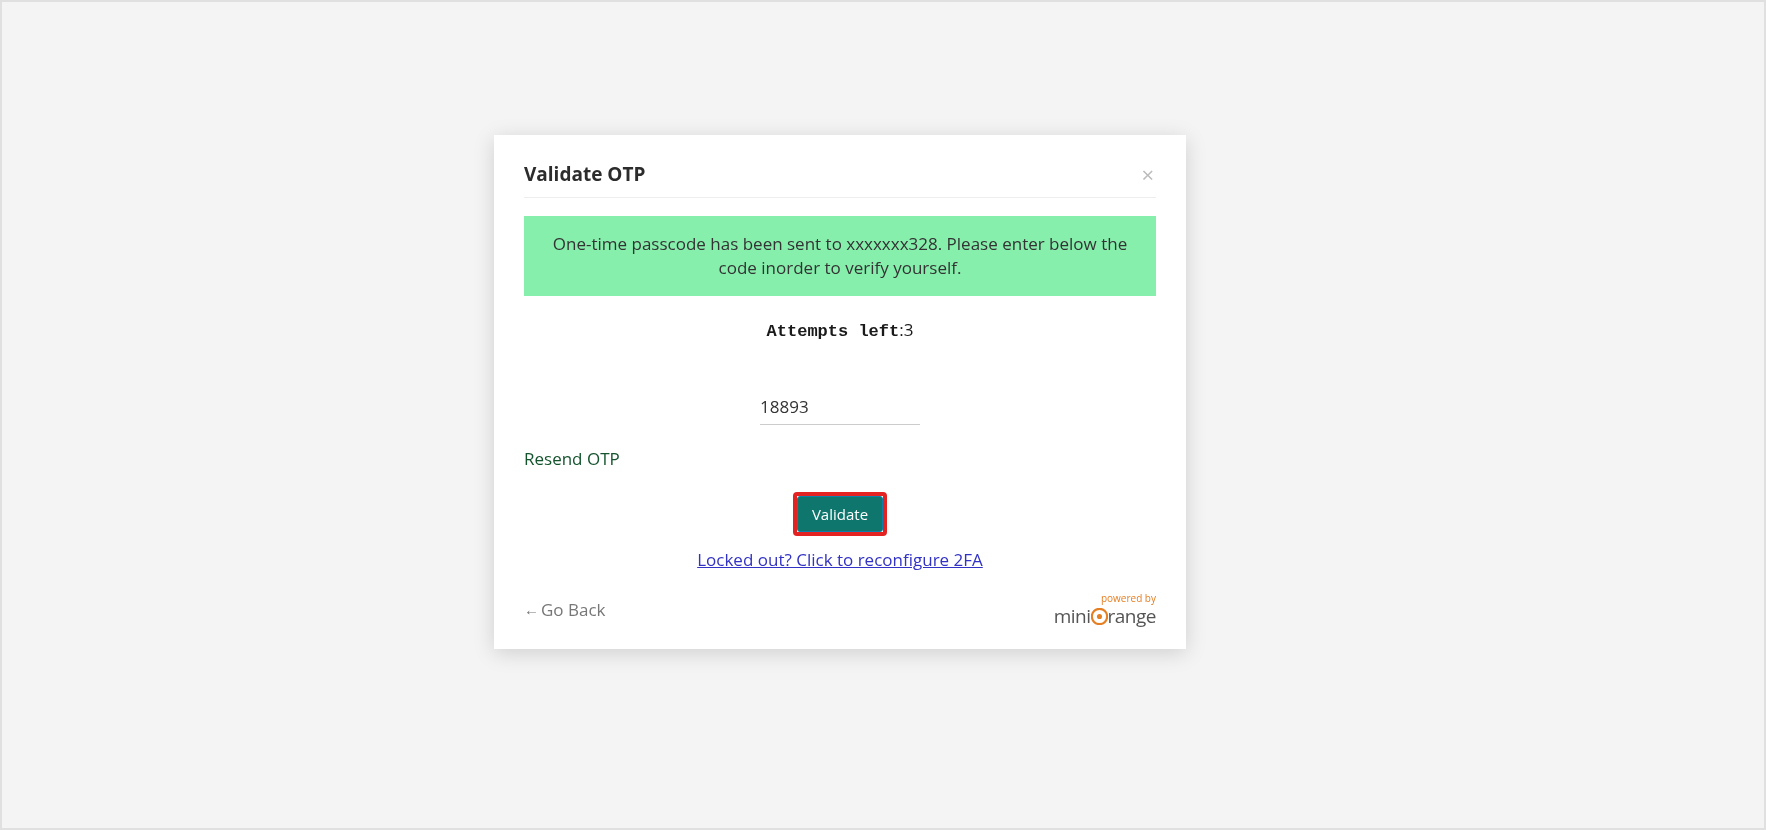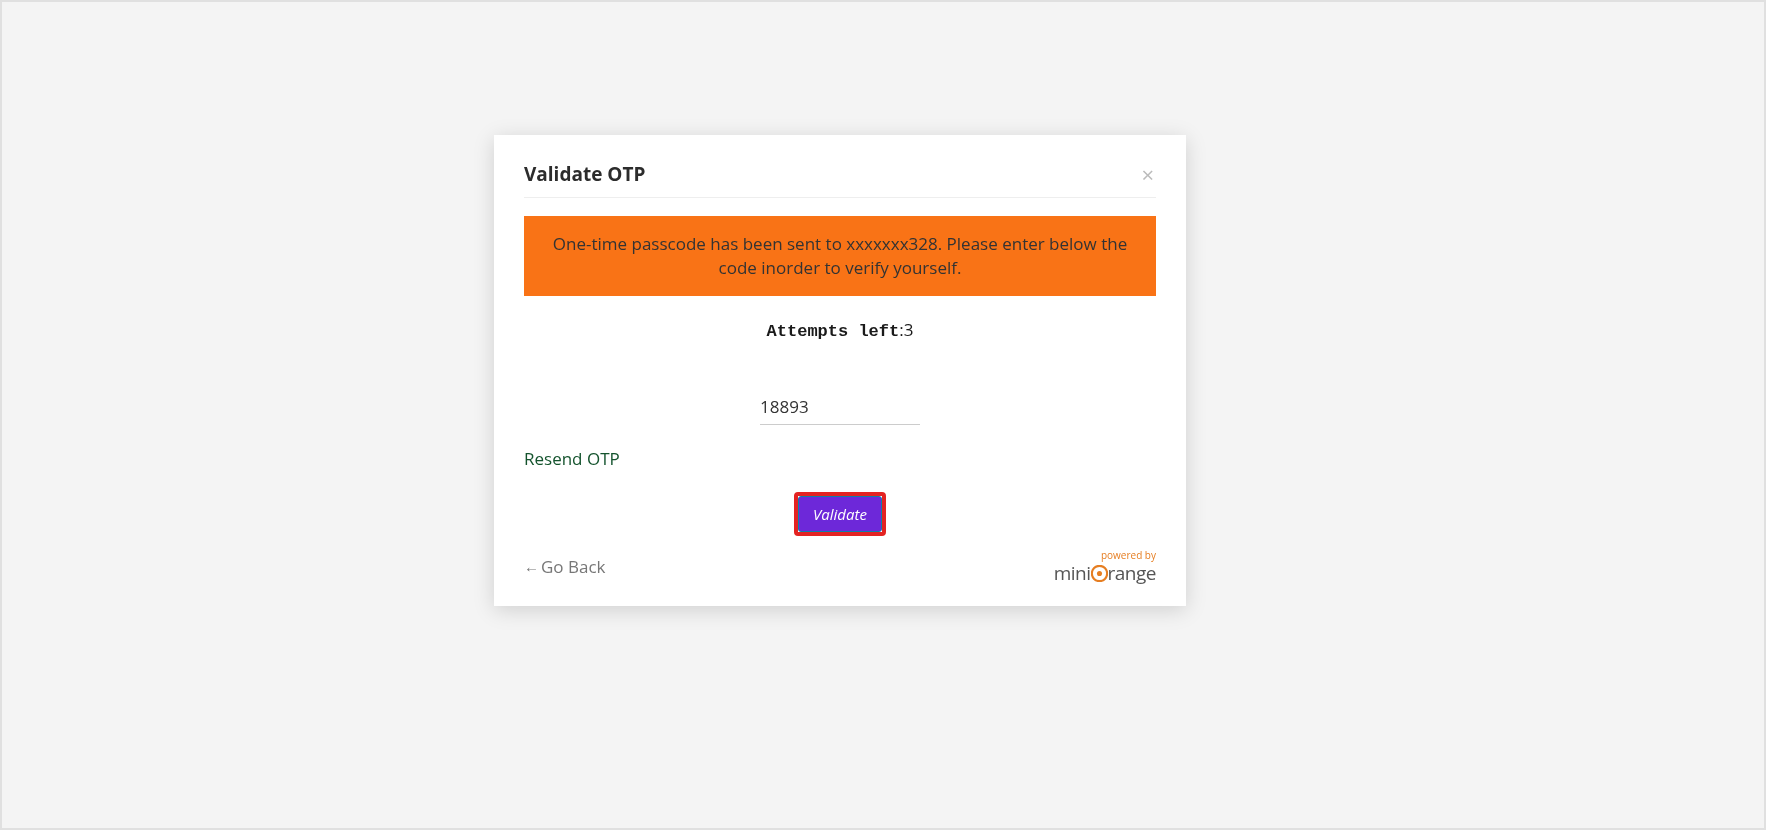--- a/index.html
+++ b/index.html
@@ -38,21 +38,21 @@
     color: #2c2c2c;
   }
   .close-btn {
     color: #bbbbbb;
     font-size: 22px;
     cursor: pointer;
     line-height: 1;
     padding: 0 2px;
   }
   .message-box {
-    background: #f97316;
+    background: #86efac;
     padding: 16px 20px;
     text-align: center;
     color: #333333;
     font-size: 17px;
     line-height: 1.4;
     margin-bottom: 22px;
   }
   .attempts {
     text-align: center;
     font-size: 17px;
@@ -87,29 +87,28 @@
   .validate-wrap {
     text-align: center;
     margin-bottom: 12px;
   }
   .validate-highlight {
     display: inline-block;
     border: 4px solid #e32322;
     border-radius: 4px;
   }
   .validate-btn {
-    background: #6d28d9;
+    background: #0f766e;
     color: #ffffff;
     border: 1px solid #0e7fa8;
     padding: 7px 14px;
     font-size: 15px;
     cursor: pointer;
     border-radius: 3px;
     font-family: inherit;
-    font-style: italic;
   }
   .backup-link, .locked-link {
     display: block;
     text-align: center;
     color: #3232c5;
     text-decoration: underline;
     font-size: 17px;
     cursor: pointer;
   }
   .backup-link {
@@ -173,20 +172,21 @@
 
   <span class="resend-link">Resend OTP</span>
 
   <div class="validate-wrap">
     <span class="validate-highlight">
       <button class="validate-btn">Validate</button>
     </span>
   </div>
 
 
+  <a class="locked-link">Locked out? Click to reconfigure 2FA</a>
 
   <div class="modal-footer">
     <div class="go-back">
       <span class="go-back-arrow">←</span>
         <span>Go Back</span>
     </div>
     <div class="powered-by">
       <span class="powered-label">powered by</span>
       <span class="brand">
         <span>mini</span><span class="brand-accent"><svg width="17" height="17" viewBox="0 0 20 20" style="vertical-align:-2px">

